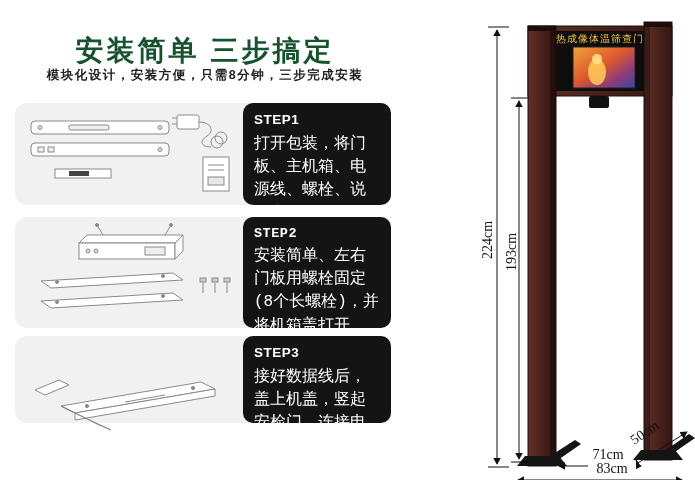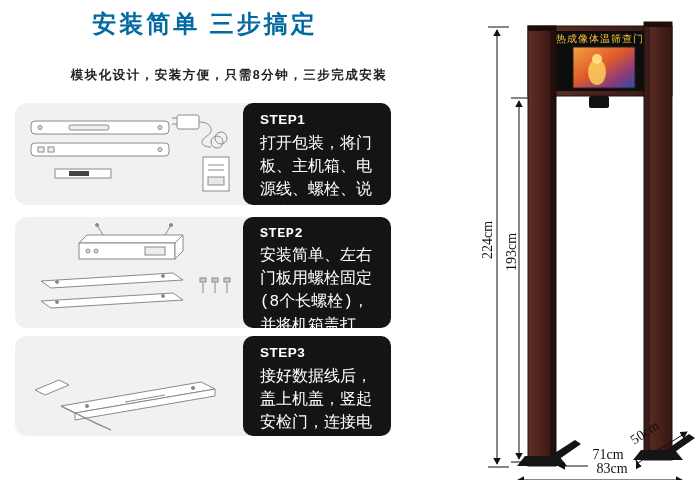--- a/index.html
+++ b/index.html
@@ -3,39 +3,39 @@
 <meta charset="utf-8">
 <style>
   html,body { margin:0; padding:0; background:#fff; }
   .canvas {
     position:relative; width:695px; height:480px; background:#ffffff;
     font-family:"Liberation Sans", sans-serif; overflow:hidden;
   }
 
   
   .main-title {
-    position:absolute; left:0; top:8px; width:410px; text-align:center;
-    font-size:24px; font-weight:bold; color:#0369a1; letter-spacing:3px;
+    position:absolute; left:0; top:32px; width:410px; text-align:center;
+    font-size:28px; font-weight:bold; color:#14532d; letter-spacing:3px;
   }
   .subtitle {
     position:absolute; left:0; top:67px; width:410px; text-align:center;
-    font-size:12.5px; font-weight:bold; color:#222; letter-spacing:1.5px;margin-left:24px;
+    font-size:12.5px; font-weight:bold; color:#222; letter-spacing:1.5px;
   }
   .step-row { position:absolute; left:15px; width:376px; }
   .step-row.r1 { top:103px; height:102px; }
   .step-row.r2 { top:217px; height:111px;font-family:Liberation Mono, monospace; }
-  .step-row.r3 { top:336px; height:100px; }
+  .step-row.r3 { top:336px; height:87px; }
   .step-gray {
     position:absolute; inset:0; background:#f1f1f1; border-radius:12px;
   }
   .step-illus { position:absolute; left:10px; top:6px; }
   .step-card {
     position:absolute; right:0; top:0; bottom:0; width:148px;
     background:#141414; border-radius:10px; color:#fff;
-    padding:9px 17px; box-sizing:border-box; overflow:hidden;
+    padding:9px 11px; box-sizing:border-box; overflow:hidden;
   }
   .step-label { font-size:13.5px; font-weight:bold; margin-bottom:4px; letter-spacing:.5px; }
   .step-text  { font-size:16px; line-height:1.45; }
 
   
   .door-area { position:absolute; left:455px; top:0; width:240px; height:480px;margin-top:10px; }
   .dim-label {
     position:absolute; font-family:"Liberation Serif", serif; font-size:14px;
     color:#111; text-align:center; line-height:16px;
   }

